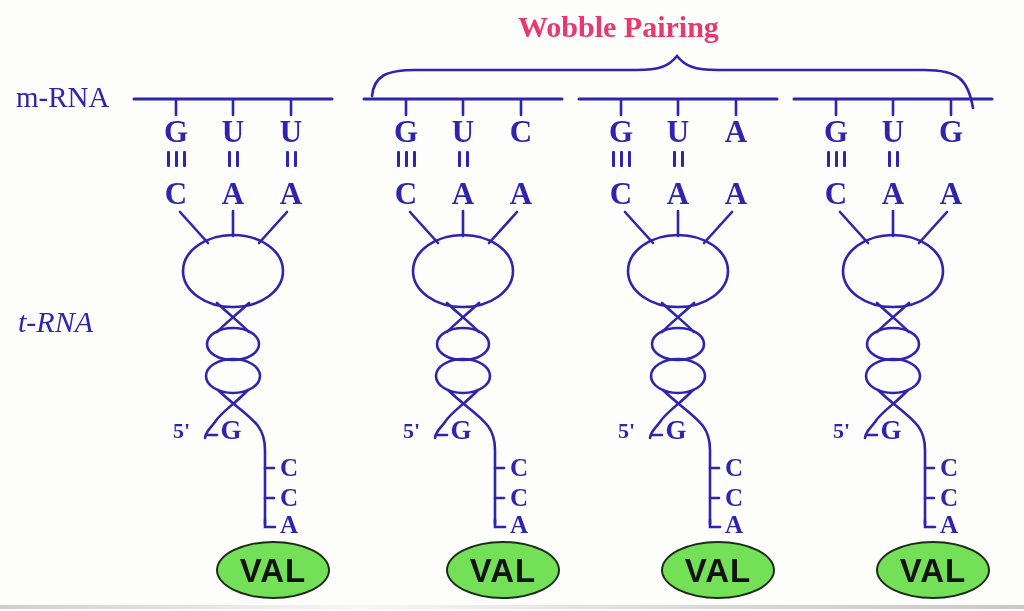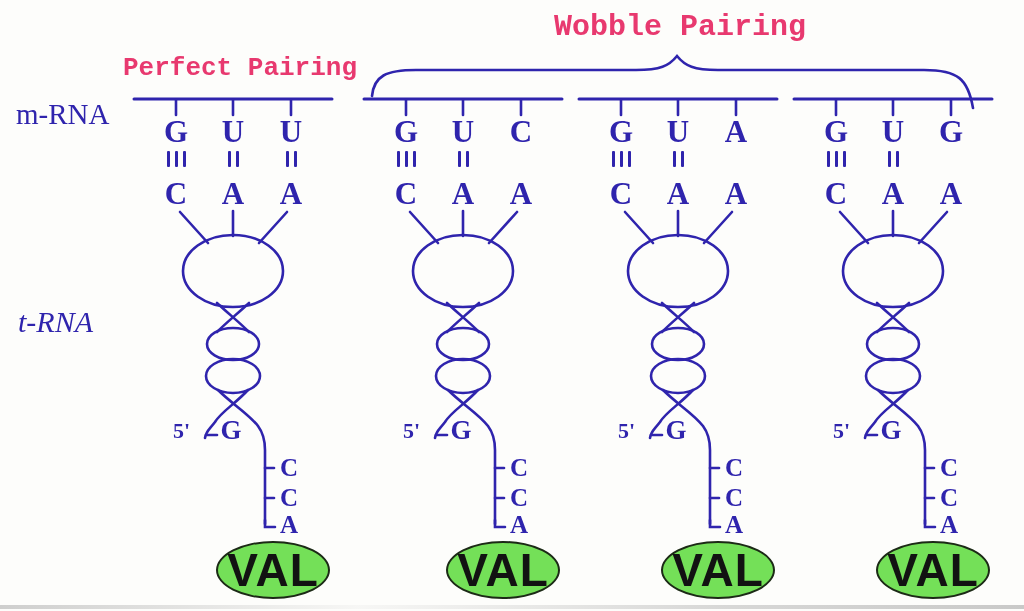--- a/index.html
+++ b/index.html
@@ -11,33 +11,33 @@
   html,body{margin:0;padding:0;}
   #canvas{
     position:relative;
     width:1024px;height:611px;
     background:#fdfdfb;
     overflow:hidden;
     font-family:"Liberation Serif", serif;
   }
   .title{
     position:absolute;
-    font-family:Liberation Mono, monospace;
+    font-family:Liberation Serif, serif;
     font-weight:bold;
     color:var(--pink);
-    text-align:center;
+    text-align:left;
   }
   #title-perfect{left:122px;top:53px;width:236px;font-size:26px;}
   #title-wobble{left:518px;top:10px;width:324px;font-size:30px;}
   .side-label{
     position:absolute;
     color:var(--blue);
     font-size:29px;
   }
-  #mrna-label{left:16px;top:98px;}
+  #mrna-label{left:16px;top:81px;}
   #trna-label{left:18px;top:305px;font-size:30px;font-style:italic;}
   #brace-svg{position:absolute;left:0;top:0;}
   
   .structure{
     position:absolute;
     top:84px;
     width:230px;height:527px;
   }
   #s1{left:118px;}
   #s2{left:348px;}
@@ -81,21 +81,21 @@
     position:absolute;left:98px;top:457px;
     width:114px;height:58px;
     background:var(--green);
     border:2.5px solid #1c2a16;
     border-radius:50%;
     display:flex;align-items:center;justify-content:center;
     box-sizing:border-box;
   }
   .amino span{
     font-family:"Liberation Sans", sans-serif;
-    font-weight:bold;font-size:46px;color:var(--ink);
+    font-weight:bold;font-size:33px;color:var(--ink);
     letter-spacing:1px;line-height:1;
   }
   #scan-edge{
     position:absolute;left:0;bottom:2px;width:100%;height:4px;
     background:linear-gradient(to right,rgba(150,150,150,.45),rgba(200,200,200,.12) 35%,rgba(160,160,160,.4) 70%,rgba(150,150,150,.5));
   }
 </style>
 </head>
 <body>
 
@@ -119,21 +119,20 @@
         <path d="M100,306 C114,320 131,330 140,342 C146,350 147,357 147,366 V440"></path>
         <path d="M130,306 C117,320 103,328 97,338 C91,346 88,347 87,354"></path>
         <path d="M88,351 H99"></path>
         <path d="M147,384 H156"></path>
         <path d="M147,414 H156"></path>
         <path d="M147,436 V443 H157"></path>
       </g>
     </defs>
   </svg>
 
-  <div class="title" id="title-perfect">Perfect Pairing</div>
   <div class="title" id="title-wobble">Wobble Pairing</div>
   <span class="side-label" id="mrna-label">m-RNA</span>
   <span class="side-label" id="trna-label">t-RNA</span>
 
   <svg id="brace-svg" width="1024" height="130" viewBox="0 0 1024 130">
     <path d="M372,96 C374,76 386,70 416,70 L636,70 C660,70 669,66 677,56 C685,66 694,70 718,70 L924,70 C958,70 968,79 973,108" fill="none" stroke="#2f24ad" stroke-width="2.6" stroke-linecap="round"></path>
   </svg>
 
   <div class="structure" id="s1">
     <svg class="draw" width="230" height="530" viewBox="0 0 230 530">

